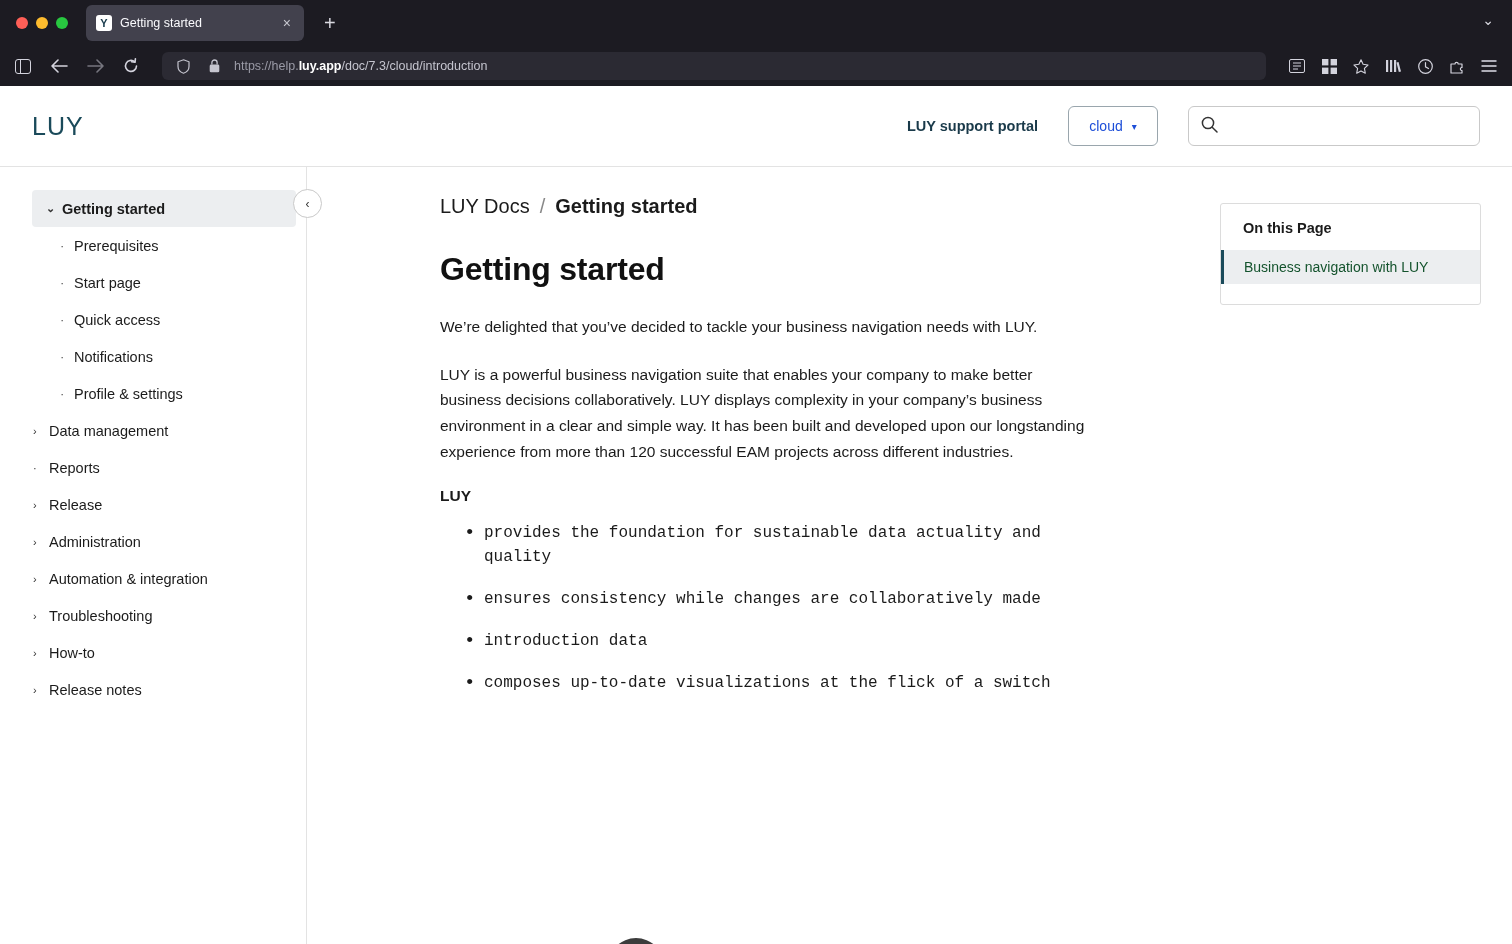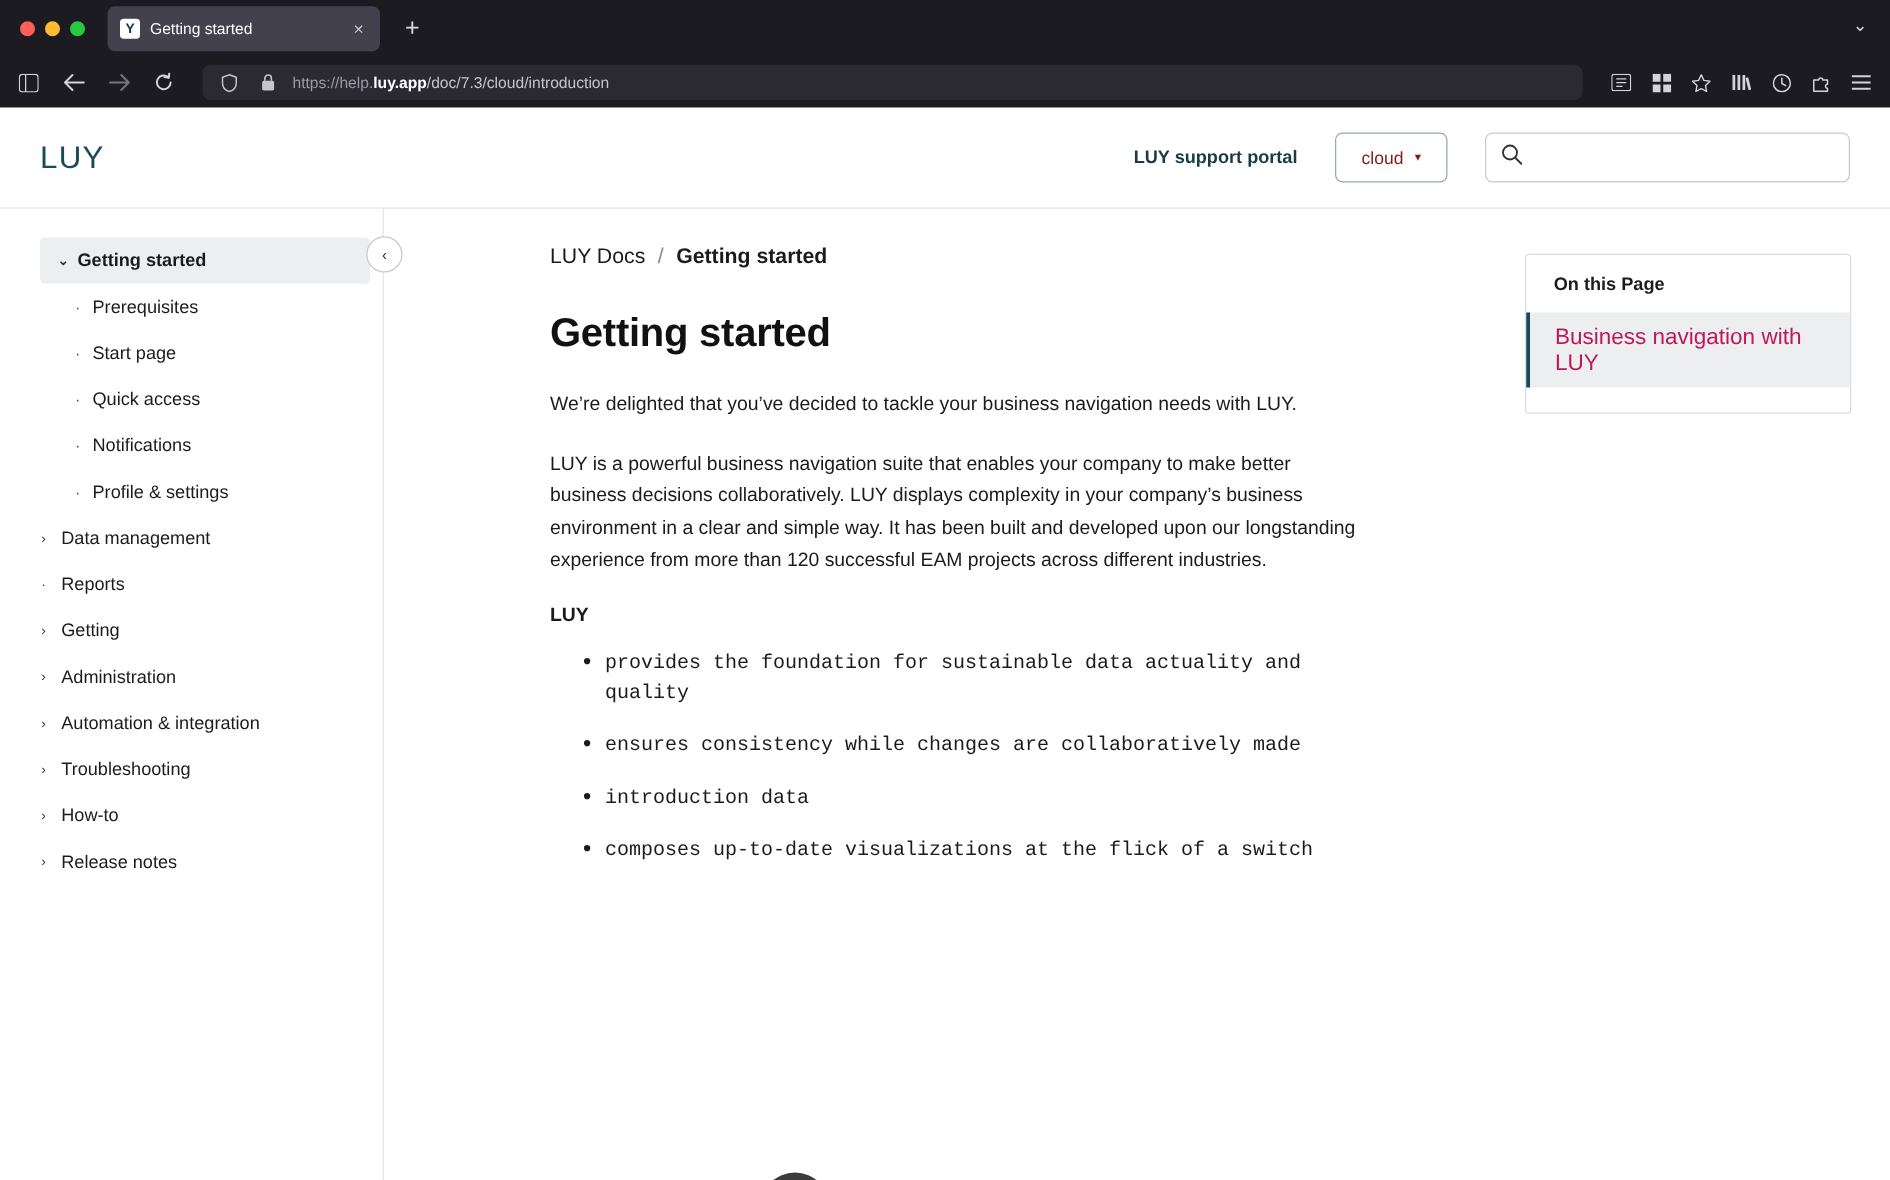--- a/index.html
+++ b/index.html
@@ -128,21 +128,21 @@
   }
   .env-select {
     width: 90px;
     height: 40px;
     border: 1px solid #9aa6ad;
     border-radius: 6px;
     display: flex;
     align-items: center;
     justify-content: center;
     gap: 9px;
-    color: #7f1d1d;
+    color: #1d4ed8;
     font-size: 14px;
   }
   .caret { font-size: 10px; }
   .searchbox {
     width: 292px;
     height: 40px;
     border: 1px solid #c9c9c9;
     border-radius: 6px;
     display: flex;
     align-items: center;
@@ -216,21 +216,21 @@
     color: #333;
     z-index: 5;
   }
 
   .content {
     flex: 1 1 auto;
     padding: 28px 0 0 133px;
     position: relative;
   }
   .breadcrumb {
-    font-size: 17px;
+    font-size: 20px;
     color: #1b1b1b;
     display: flex;
     gap: 10px;
     align-items: center;
   }
   .breadcrumb .sep { color: #888; }
   .breadcrumb .current { font-weight: bold; }
   h1.page-title {
     font-size: 32px;
     margin: 33px 0 26px;
@@ -292,22 +292,22 @@
     background: #fff;
     padding: 16px 0 20px;
   }
   .otp-title {
     font-size: 14.5px;
     font-weight: bold;
     color: #1b1b1b;
     padding: 0 22px 14px;
   }
   .otp-item {
-    font-size: 18px;
-    color: #be185d;
+    font-size: 14px;
+    color: #14532d;
     background: #eceef0;
     border-left: 3px solid #1a4a5a;
     padding: 9px 20px;
   }
 </style>
 </head>
 <body>
 
 <div class="browser-chrome">
   <div class="tabstrip">
@@ -467,21 +467,21 @@
     <div class="sb-item">
       <span class="sb-arrow">›</span>
       <span>Data management</span>
     </div>
     <div class="sb-item">
       <span class="sb-arrow">·</span>
       <span>Reports</span>
     </div>
     <div class="sb-item">
       <span class="sb-arrow">›</span>
-      <span>Getting</span>
+      <span>Release</span>
     </div>
     <div class="sb-item">
       <span class="sb-arrow">›</span>
       <span>Administration</span>
     </div>
     <div class="sb-item">
       <span class="sb-arrow">›</span>
       <span>Automation &amp; integration</span>
     </div>
     <div class="sb-item">

